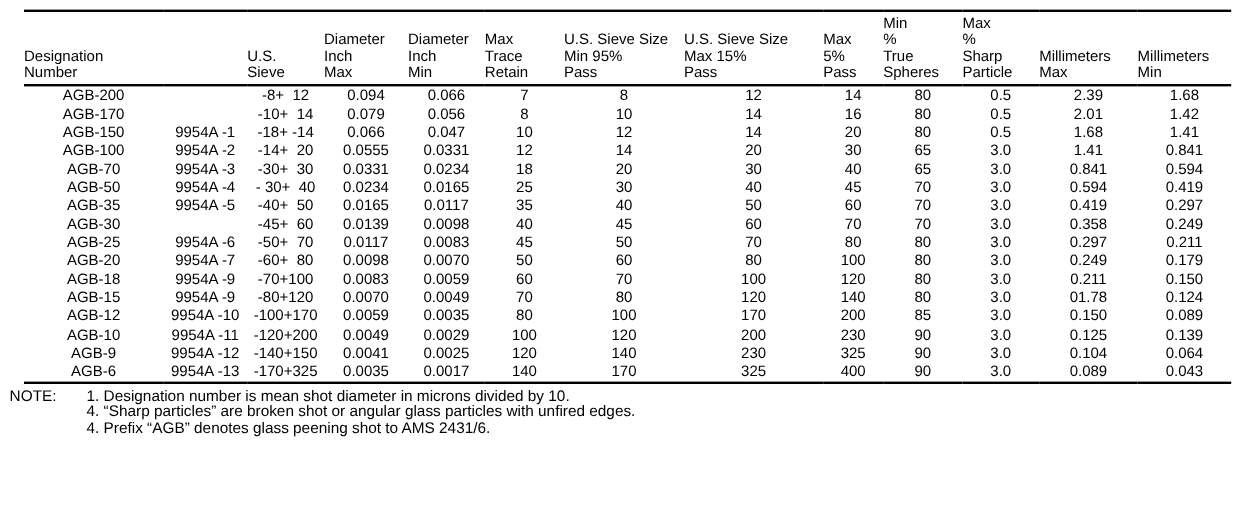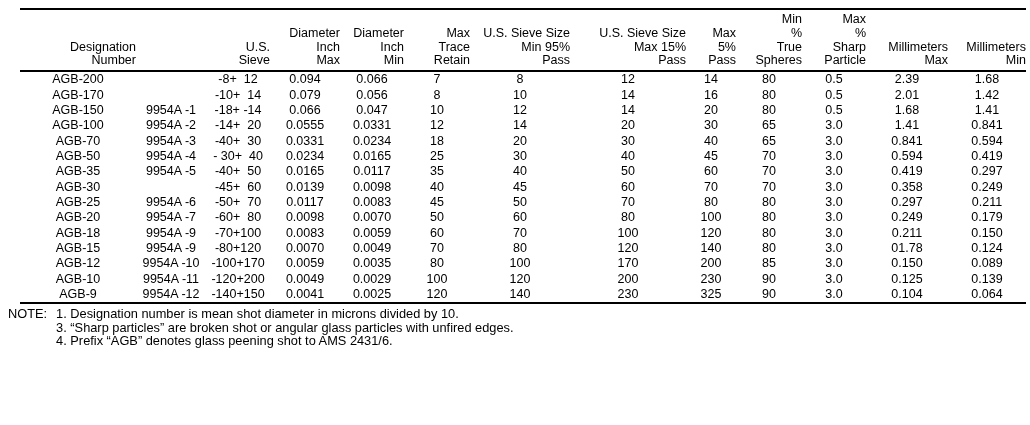--- a/index.html
+++ b/index.html
@@ -17,21 +17,21 @@
     border-collapse: collapse;
     table-layout: fixed;
     width: 1006px;
     border-top: 2px solid #000;
   }
   table.spec th {
     font-weight: normal;
     font-size: 12.5px;
     line-height: 13.8px;
     vertical-align: bottom;
-    text-align: right;
+    text-align: left;
     white-space: pre-line;
     padding: 3px 0 2px 0;
     border-bottom: 2px solid #000;
   }
   table.spec td {
     font-size: 12.5px;
     line-height: 15.35px;
     text-align: center;
     white-space: pre;
     padding: 0;
@@ -45,21 +45,21 @@
   td.c1 { text-align: left; padding-left: 8px; margin-left: 44px; }
   td.c2 { text-align: right; padding-right: 5px; }
 
   .notes {
     margin: 3px 0 0 8px;
     display: flex;
     align-items: flex-start;
     font-size: 12.8px;
     line-height: 13.4px;
   }
-  .note-label { white-space: pre; margin-right: 9px; }
+  .note-label { white-space: pre; margin-right: 25px; }
   .note-items div { white-space: pre; }
 </style>
 </head>
 <body>
 
 <div class="page">
   <div class="table-wrap">
     <table class="spec">
       <colgroup>
         <col style="width:116px">
@@ -172,21 +172,21 @@
             <td class="c7">20</td>
             <td class="c8">30</td>
             <td class="c9">65</td>
             <td class="c10">3.0</td>
             <td class="c11">1.41</td>
             <td class="c12">0.841</td>
           </tr>
           <tr>
             <td class="c0">AGB-70</td>
             <td class="c1">9954A -3</td>
-            <td class="c2">-40+  30</td>
+            <td class="c2">-30+  30</td>
             <td class="c3">0.0331</td>
             <td class="c4">0.0234</td>
             <td class="c5">18</td>
             <td class="c6">20</td>
             <td class="c7">30</td>
             <td class="c8">40</td>
             <td class="c9">65</td>
             <td class="c10">3.0</td>
             <td class="c11">0.841</td>
             <td class="c12">0.594</td>
@@ -334,25 +334,40 @@
             <td class="c4">0.0025</td>
             <td class="c5">120</td>
             <td class="c6">140</td>
             <td class="c7">230</td>
             <td class="c8">325</td>
             <td class="c9">90</td>
             <td class="c10">3.0</td>
             <td class="c11">0.104</td>
             <td class="c12">0.064</td>
           </tr>
+          <tr>
+            <td class="c0">AGB-6</td>
+            <td class="c1">9954A -13</td>
+            <td class="c2">-170+325</td>
+            <td class="c3">0.0035</td>
+            <td class="c4">0.0017</td>
+            <td class="c5">140</td>
+            <td class="c6">170</td>
+            <td class="c7">325</td>
+            <td class="c8">400</td>
+            <td class="c9">90</td>
+            <td class="c10">3.0</td>
+            <td class="c11">0.089</td>
+            <td class="c12">0.043</td>
+          </tr>
         </tbody>
     </table>
   </div>
 
   <div class="notes">
     <span class="note-label">NOTE:</span>
     <div class="note-items">
         <div>1. Designation number is mean shot diameter in microns divided by 10.</div>
-        <div>3. “Sharp particles” are broken shot or angular glass particles with unfired edges.</div>
+        <div>4. “Sharp particles” are broken shot or angular glass particles with unfired edges.</div>
         <div>4. Prefix “AGB” denotes glass peening shot to AMS 2431/6.</div>
       </div>
   </div>
 </div>
 
 </body></html>

